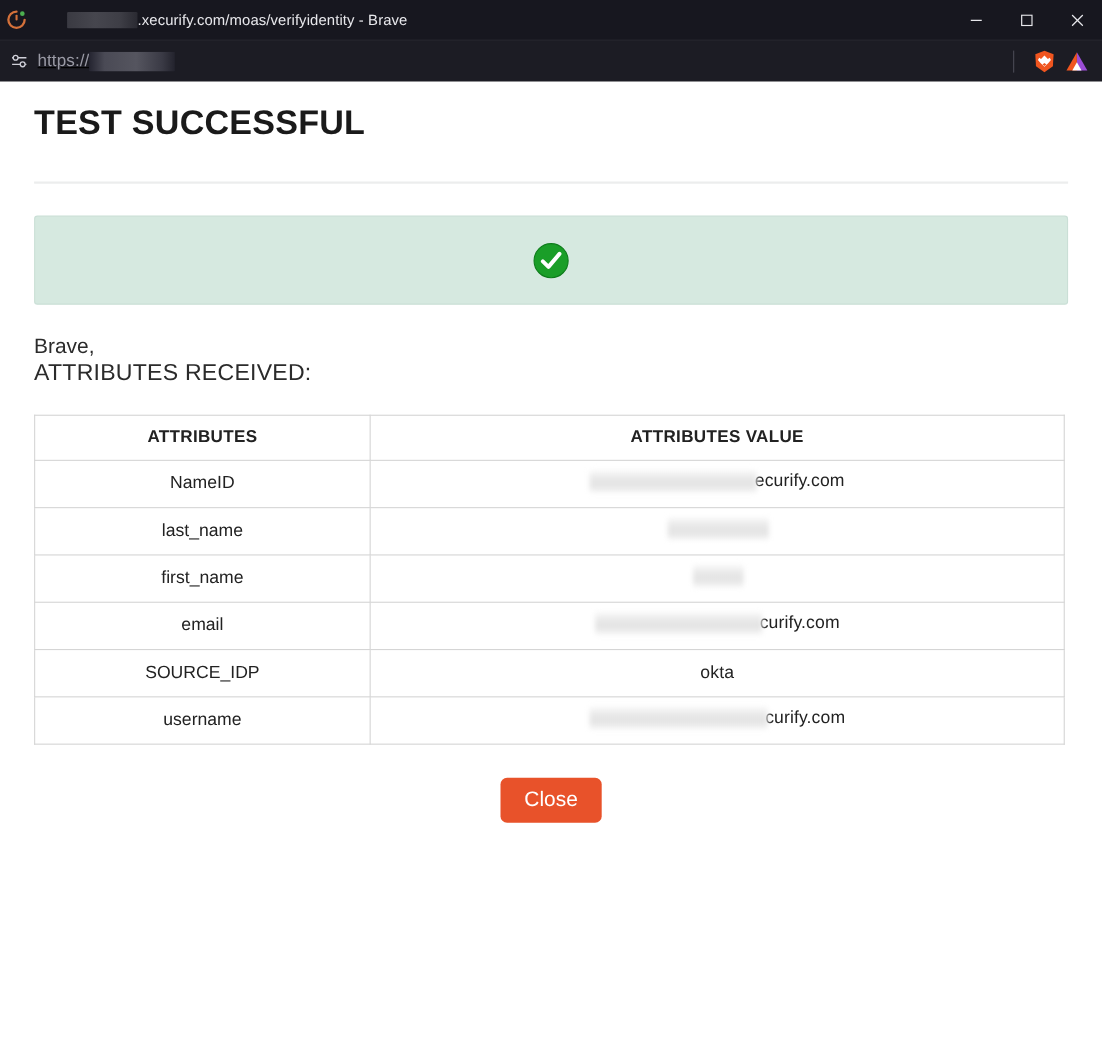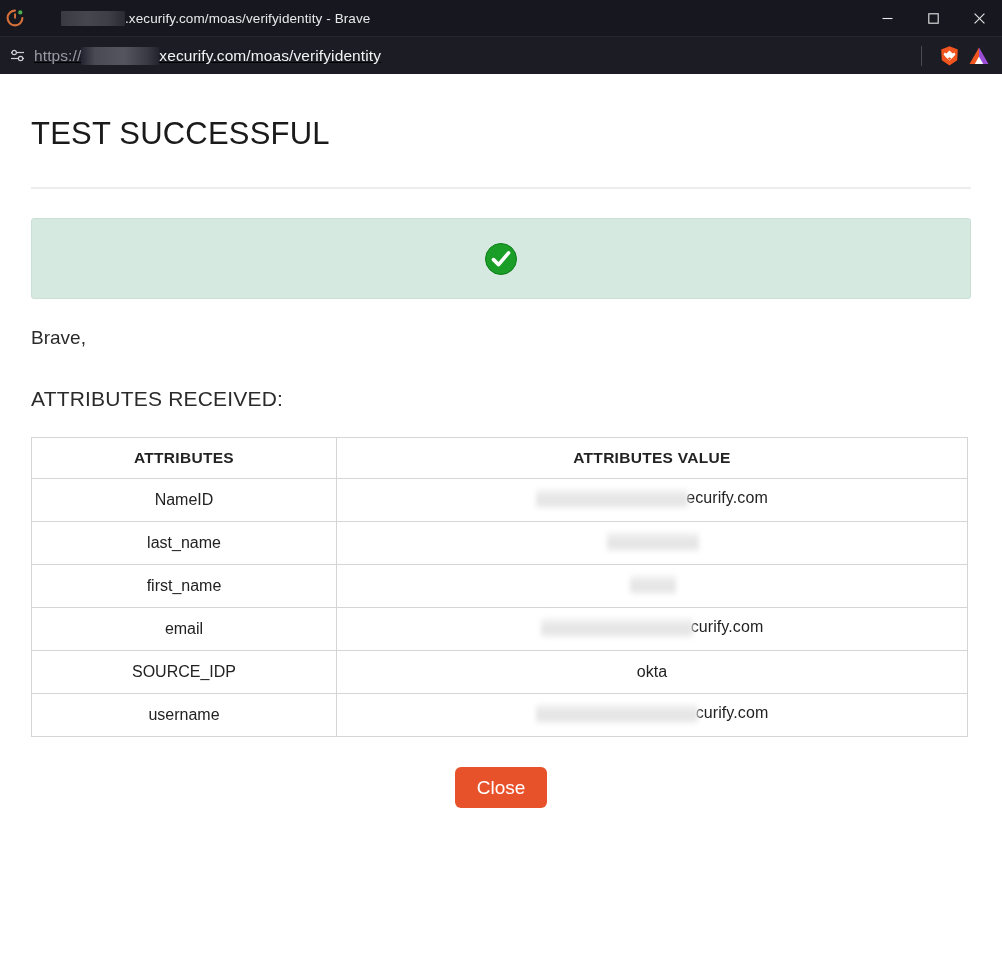--- a/index.html
+++ b/index.html
@@ -118,24 +118,24 @@
   
   .page {
     width: 1002px;
     height: 888px;
     background: #ffffff;
     padding: 0 31px;
     overflow: hidden;
   }
   .page-title {
     font-size: 31px;
-    font-weight: 400;
+    font-weight: 700;
     color: #1a1a1a;
     margin: 0;
-    padding-top: 42px;
+    padding-top: 20px;
     letter-spacing: 0.2px;
   }
   .title-rule {
     height: 2px;
     background: #eceded;
     margin-top: 35px;
     margin-bottom: 0;
     border: 0;
   }
   .success-banner {
@@ -152,21 +152,20 @@
 
   .hello {
     font-size: 19px;
     color: #2b2b2b;
     margin-top: 28px;
     font-weight: 400;
   }
   .attrs-heading {
     font-size: 21px;
     color: #2b2b2b;
-    margin-top: 38px;
     font-weight: 400;
     letter-spacing: 0.2px;
   }
 
   table.attrs {
     margin-top: 26px;
     width: 937px;
     border-collapse: collapse;
     table-layout: fixed;
   }
@@ -271,21 +270,20 @@
         <line x1="2" y1="5.5" x2="15" y2="5.5" stroke="#cfcfd8" stroke-width="1.2"></line>
         <line x1="2" y1="11.5" x2="15" y2="11.5" stroke="#cfcfd8" stroke-width="1.2"></line>
         <circle cx="5.2" cy="5.5" r="2.2" fill="#1c1c24" stroke="#cfcfd8" stroke-width="1.2"></circle>
         <circle cx="11.6" cy="11.5" r="2.2" fill="#1c1c24" stroke="#cfcfd8" stroke-width="1.2"></circle>
       </svg>
     </span>
 
     <span class="url-text">
       <span class="url-scheme">https://</span>
         <span class="url-redact"></span>
-        <span>xecurify.com/moas/verifyidentity</span>
     </span>
 
     <span class="url-right">
       <span class="url-divider"></span>
       <span class="brave-icon">
         <svg width="21" height="22" viewBox="0 0 21 22">
           <path d="M10.5 1.2 L18.8 4.4 L18.2 15.2 L10.5 20.6 L2.8 15.2 L2.2 4.4 Z" fill="#f0551f"></path>
           <path d="M10.5 5.4 L13.6 8.6 L15.3 7.4 L16.4 9.6 L14.1 12.2 L10.5 15.6 L6.9 12.2 L4.6 9.6 L5.7 7.4 L7.4 8.6 Z" fill="#ffffff"></path>
           <path d="M10.5 12.3 L12.3 13.6 L10.5 14.9 L8.7 13.6 Z" fill="#f0551f"></path>
         </svg>

